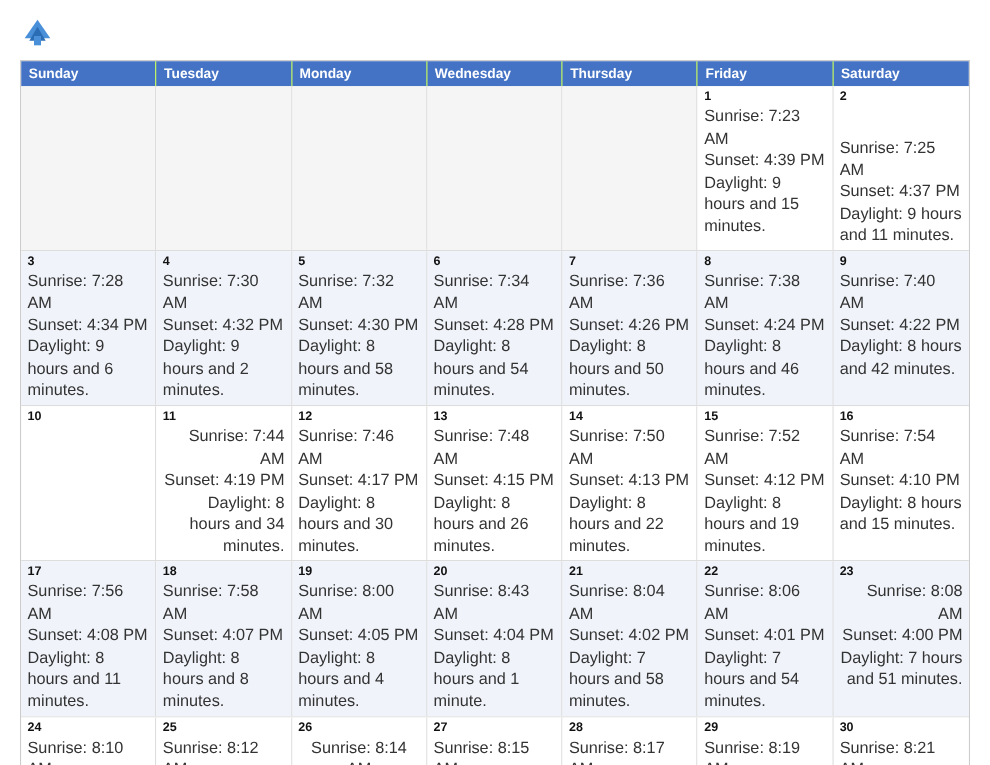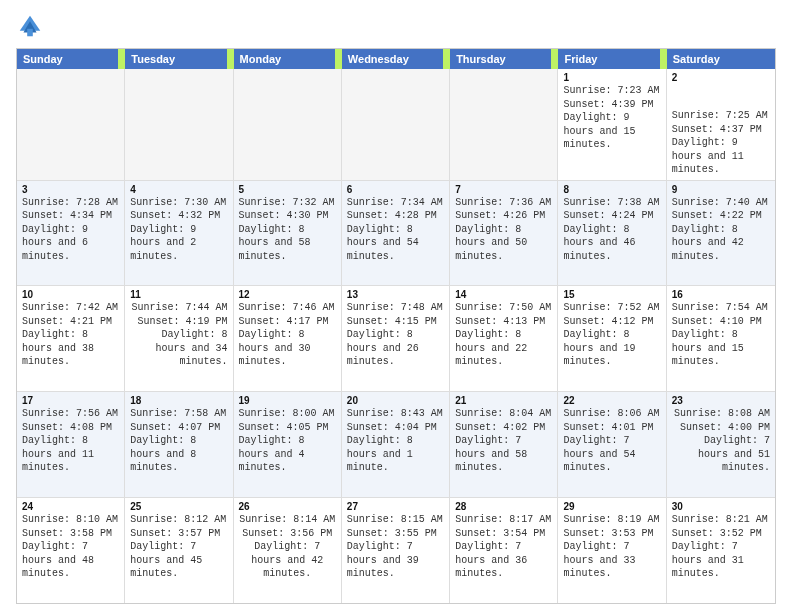--- a/index.html
+++ b/index.html
@@ -62,21 +62,21 @@
       display: grid;
       grid-template-columns: repeat(7, 1fr);
       background: #4472c4;
     }
     .cal-header-cell {
       color: #fff;
       font-size: 11px;
       font-weight: bold;
       padding: 4px 6px;
       text-align: left;
-      border-right: 7px solid #bef264;
+      border-right: 1px solid #bef264;
     }
     .cal-header-cell:last-child { border-right: none; }
     .cal-body {
       flex: 1;
       display: flex;
       flex-direction: column;
     }
     .cal-row {
       display: grid;
       grid-template-columns: repeat(7, 1fr);
@@ -97,24 +97,23 @@
     .cal-cell.empty { background: #f5f5f5; }
     .cal-cell.alt-row { background: #f0f4fa; }
     .day-num {
       font-size: 10px;
       font-weight: bold;
       display: block;
       margin-bottom: 1px;
       color: #111;
     }
     .day-info {
-      font-size: 10px;
+      font-size: 13px;
       color: #333;
       line-height: 1.35;
-      font-family: Liberation Mono, monospace;
     }
   </style>
 </head>
 <body>
 
 <div class="page">
   <div class="header">
     <div class="logo">
       <svg class="logo-icon" viewBox="0 0 30 30">
         <polygon points="15,4 26,20 4,20" fill="#4a90d9"></polygon>
@@ -202,23 +201,20 @@
           <div class="cal-cell alt-row">
             <span class="day-num">9</span>
             <div class="day-info" style="white-space: pre-line;">Sunrise: 7:40 AM
 Sunset: 4:22 PM
 Daylight: 8 hours and 42 minutes.</div>
           </div>
         </div>
         <div class="cal-row">
           <div class="cal-cell">
             <span class="day-num">10</span>
-            <div class="day-info" style="white-space: pre-line;">Sunrise: 7:42 AM
-Sunset: 4:21 PM
-Daylight: 8 hours and 38 minutes.</div>
           </div>
           <div class="cal-cell">
             <span class="day-num">11</span>
             <div class="day-info" style="white-space: pre-line; text-align: right;">Sunrise: 7:44 AM
 Sunset: 4:19 PM
 Daylight: 8 hours and 34 minutes.</div>
           </div>
           <div class="cal-cell">
             <span class="day-num">12</span>
             <div class="day-info" style="white-space: pre-line;">Sunrise: 7:46 AM

